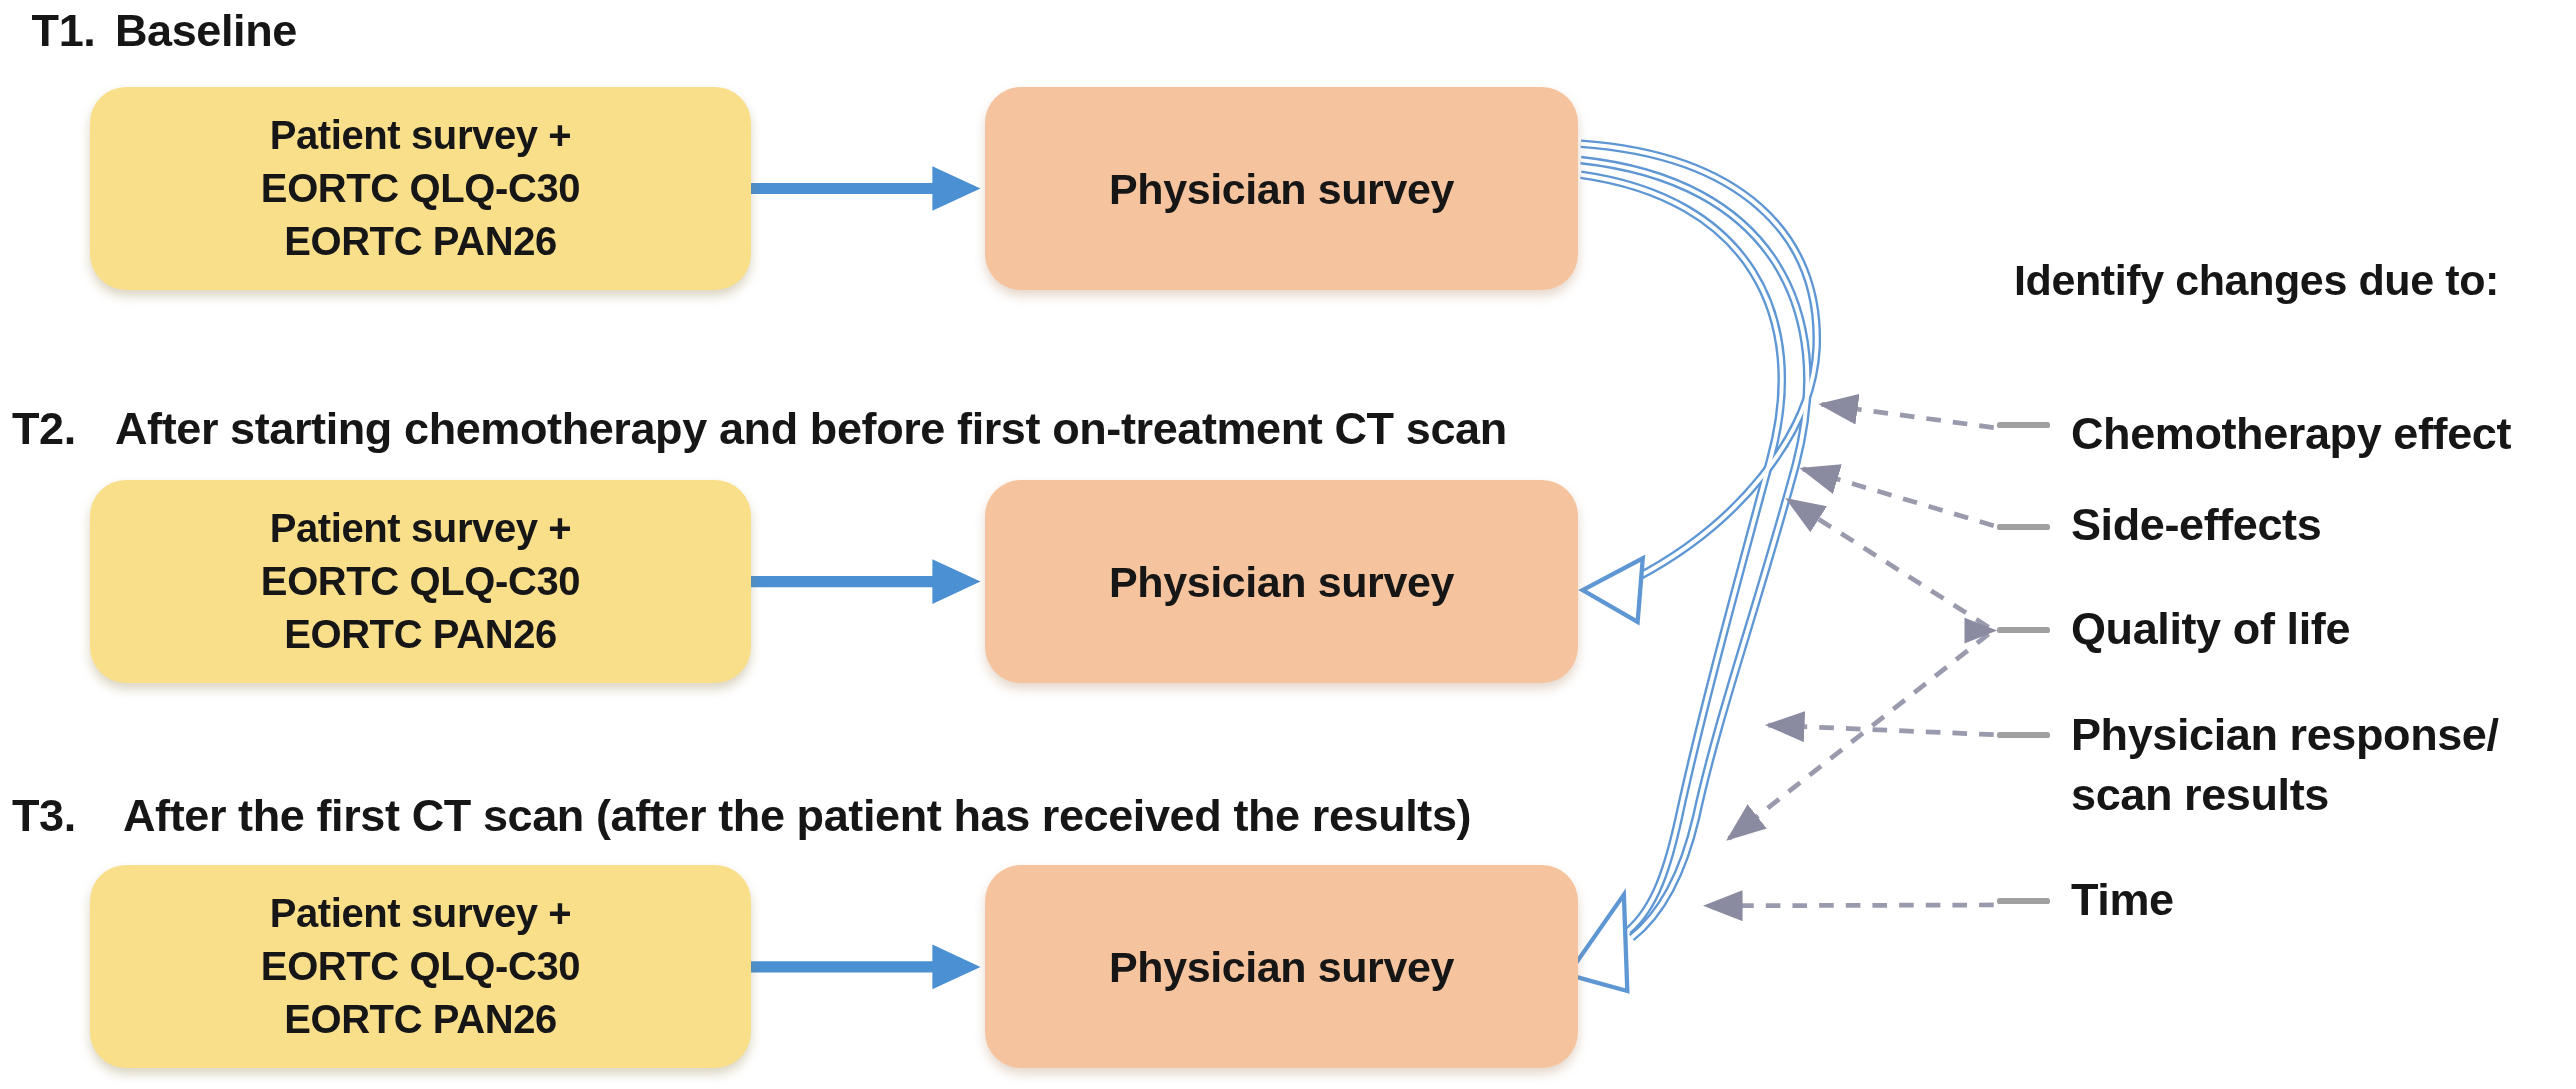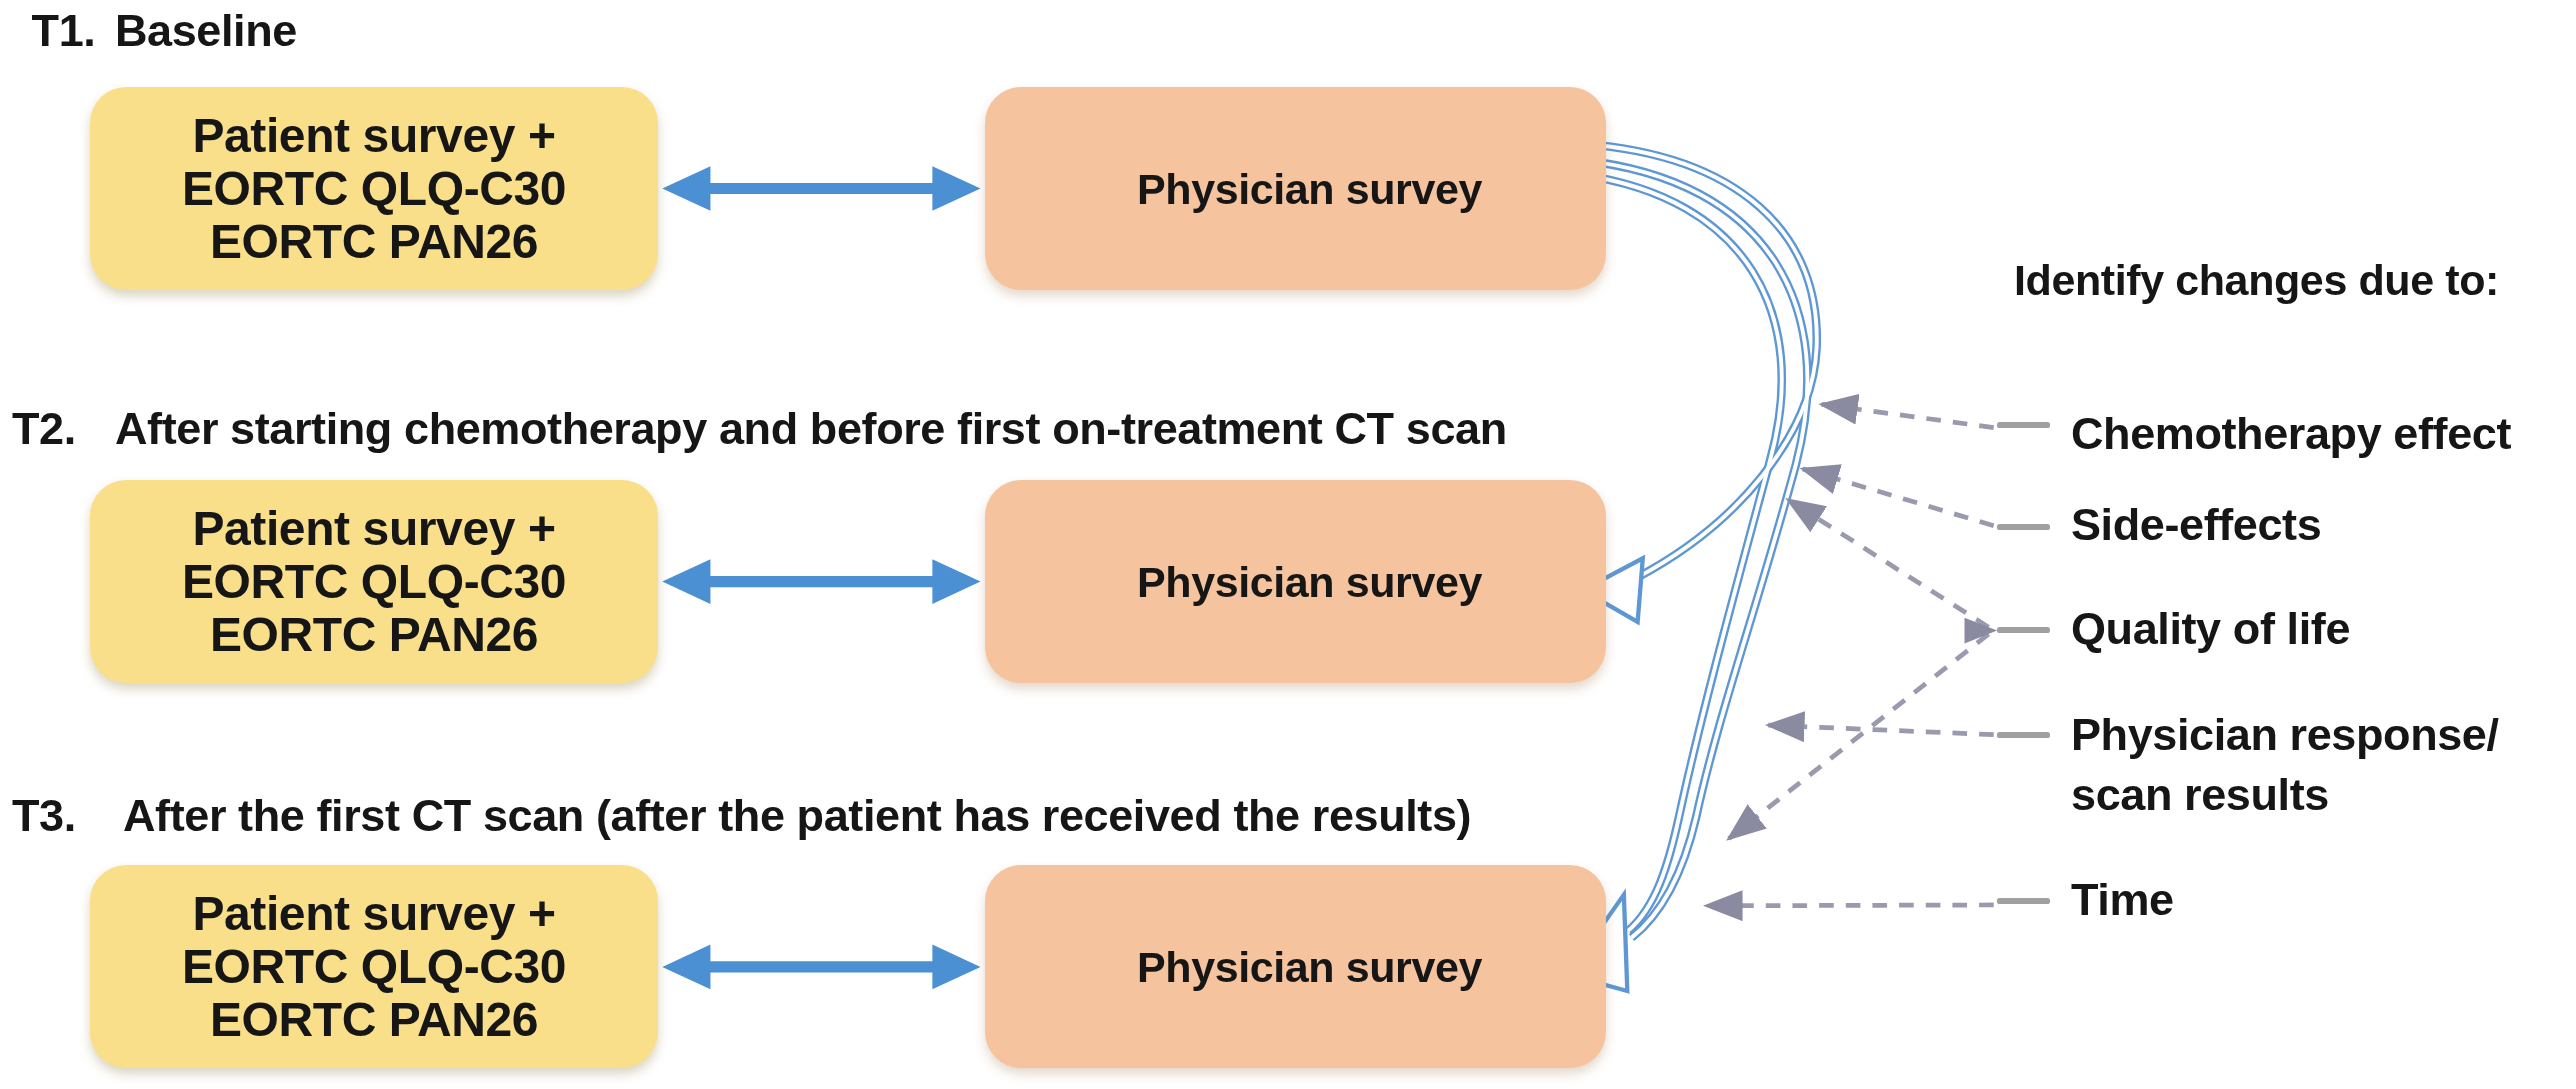--- a/index.html
+++ b/index.html
@@ -28,32 +28,31 @@
   .box{
     position:absolute;
     height:203px;
     border-radius:36px;
     display:flex;flex-direction:column;
     align-items:center;justify-content:center;
     text-align:center;
     letter-spacing:-0.4px;
   }
   .patient{
-    left:90px;width:568px;
+    left:90px;width:661px;
     background:var(--patient-fill,#fadf8b);
-    font-size:48px;line-height:53px;
+    font-size:40px;line-height:53px;
     box-shadow:0 6px 10.3px rgba(140,120,60,.32);
     align-items:center;
   }
   .physician{
     left:985px;width:593px;
     background:var(--physician-fill,#f5c49e);
     font-size:43px;line-height:52px;
     box-shadow:0 6px 10.3px rgba(160,110,70,.28);
-    padding-left:28px;
   }
   .r1{top:87px;}
   .r2{top:480px;}
   .r3{top:865px;}
   
   .legend-heading{
     position:absolute;left:2014px;top:255px;
     font-size:43px;line-height:50px;letter-spacing:-0.4px;white-space:nowrap;
   }
   .legend-item{

